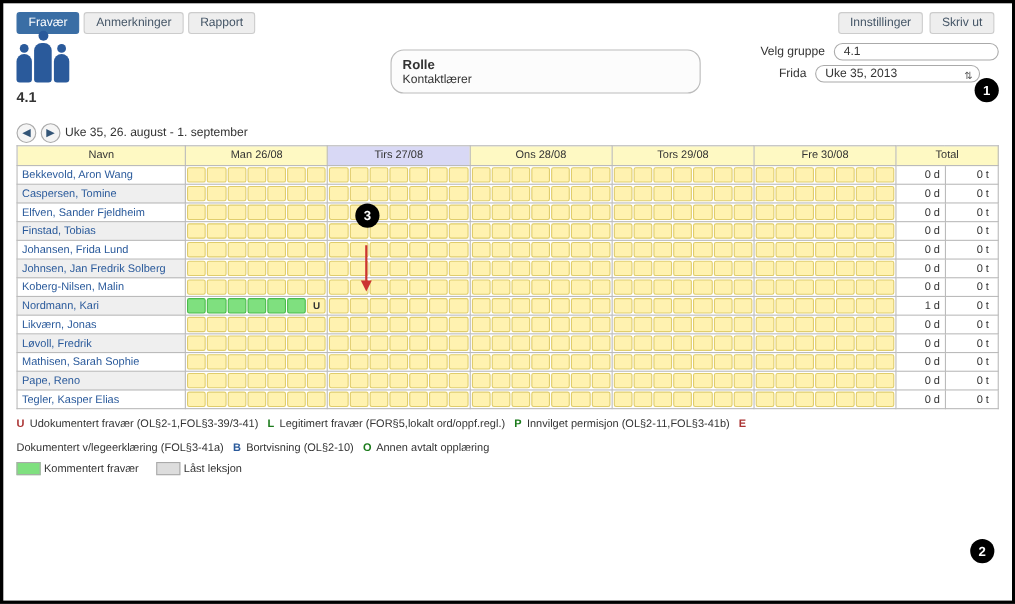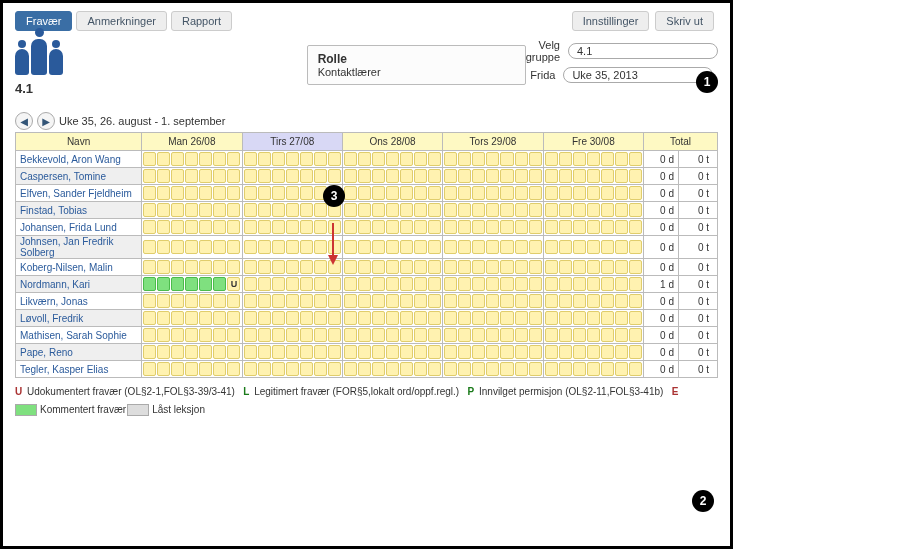--- a/index.html
+++ b/index.html
@@ -1,34 +1,34 @@
 <!DOCTYPE html>
 <html><head>
 <meta charset="utf-8">
 <style>
 html,body{margin:0;padding:0;background:#fff;font-family:Verdana,Arial,sans-serif;font-size:11px;color:#333}
-.page{width:733px;height:549px;position:relative;box-sizing:border-box;border:3px solid #000;padding:8px 12px}
+.page{width:923px;height:549px;position:relative;box-sizing:border-box;border:3px solid #000;padding:8px 12px}
 .tabs{display:flex;align-items:center}
 .tabs .tab{padding:3px 10px;margin-right:4px;border:1px solid #ccc;border-radius:3px;background:#eee;color:#456;cursor:pointer}
 .tabs .tab.active{background:#3a6ea5;color:#fff;border-color:#3a6ea5}
 .tabs .right{margin-left:auto;display:flex;gap:2px}
 .views{margin-top:12px;font-size:12px}
 .views a{color:#555;text-decoration:none;margin-right:12px;cursor:pointer}
 .views a.active{font-weight:bold;border-bottom:1px solid #333}
 .topgrid{display:flex;align-items:flex-start;margin-top:8px}
 .group-block{width:200px}
 .people-icon{display:flex;gap:2px;align-items:flex-end}
 .people-icon .p{width:14px;height:30px;background:#2a5a9b;border-radius:7px 7px 3px 3px;position:relative}
 .people-icon .p::before{content:"";position:absolute;top:-9px;left:3px;width:8px;height:8px;border-radius:50%;background:#2a5a9b}
 .people-icon .p.mid{height:36px;width:16px}
 .people-icon .p.mid::before{top:-11px;left:4px;width:9px;height:9px}
 .people-icon .p.l{height:26px}
 .group-name{font-weight:bold;font-size:13px;margin-top:6px}
 .group-sub{font-size:11px;color:#444}
-.role-box{border:1px solid #bbb;border-radius:2px;background:#fcfcfc;padding:6px 10px;margin-left:140px;margin-top:6px;width:260px}
+.role-box{border:1px solid #bbb;border-radius:12px;background:#fcfcfc;padding:6px 10px;margin-left:140px;margin-top:6px;width:260px}
 .role-box h4{margin:0;font-size:12px}
 .selectors{margin-left:auto;text-align:right}
 .selectors .row{display:flex;align-items:center;justify-content:center;margin-bottom:4px}
 .selectors label{margin-right:8px;font-size:11px}
 .sel{border:1px solid #aaa;border-radius:10px;padding:1px 20px 1px 8px;font-size:11px;background:#fff;min-width:120px;text-align:left;position:relative}
 .sel .arr{position:absolute;right:6px;top:4px;font-size:9px;color:#555}
 .weeknav{display:flex;align-items:center;gap:4px;margin-top:16px}
 .weeknav .navbtn{width:16px;height:16px;border:1px solid #aaa;border-radius:50%;background:#f5f5f5;color:#357;display:inline-flex;align-items:center;justify-content:center;font-size:10px;cursor:pointer}
 .grid{border:1px solid #aaa;margin-top:2px;border-collapse:collapse;width:100%}
 .grid th,.grid td{border:1px solid #bbb;font-size:10px;padding:0;vertical-align:middle}
@@ -40,21 +40,21 @@
 .daycell .slots{display:flex;gap:1px;padding:1px}
 .slot{flex:1;height:12px;background:#fff2b0;border:1px solid #e0cd6c;border-radius:2px}
 .slot.green{background:#7fe07f;border-color:#4bbb4b}
 .slot.u{background:#fff2b0;position:relative}
 .slot .code{position:absolute;inset:0;display:flex;align-items:center;justify-content:center;font-weight:bold;color:#333;font-size:9px}
 .totcell{width:40px;text-align:right;padding-right:4px !important}
 .tot2cell{width:40px;text-align:right;padding-right:8px !important}
 .legend{margin-top:6px;font-size:10px;line-height:16px}
 .legend b{font-weight:bold;margin-right:2px}
 .legend .g{color:#1a7a1a}.legend .r{color:#a33}.legend .bl{color:#2a5a9b}
-.legend2{margin-top:4px;font-size:10px;display:flex;gap:1px;align-items:center}
+.legend2{margin-top:4px;font-size:10px;display:flex;gap:16px;align-items:center}
 .swatch{display:inline-block;width:20px;height:10px;border:1px solid #aaa;vertical-align:middle;margin-right:3px}
 .swatch.green{background:#7fe07f}.swatch.gray{background:#ddd}
 .callout{position:absolute;width:22px;height:22px;border-radius:50%;background:#000;color:#fff;display:flex;align-items:center;justify-content:center;font-size:12px;font-weight:bold;z-index:10}
 .arrow3{position:absolute;left:320px;top:218px;width:70px;height:50px;pointer-events:none;z-index:5}
 </style>
 </head>
 <body>
 
 <div class="page">
   <div class="tabs">
@@ -896,20 +896,25 @@
         </tr>
       </tbody>
   </table>
 
   <div class="legend">
     <b class="r">U</b> <span>Udokumentert fravær (OL§2-1,FOL§3-39/3-41)</span>
     &nbsp;&nbsp;<b class="g">L</b> <span>Legitimert fravær (FOR§5,lokalt ord/oppf.regl.)</span>
     &nbsp;&nbsp;<b class="g">P</b> <span>Innvilget permisjon (OL§2-11,FOL§3-41b)</span>
     &nbsp;&nbsp;<b class="r">E</b>
   </div>
+  <div class="legend">
+    <span>Dokumentert v/legeerklæring (FOL§3-41a)</span>
+    &nbsp;&nbsp;<b class="bl">B</b> <span>Bortvisning (OL§2-10)</span>
+    &nbsp;&nbsp;<b class="g">O</b> <span>Annen avtalt opplæring</span>
+  </div>
   <div class="legend2">
     <span><span class="swatch green"></span><span>Kommentert fravær</span></span>
     <span><span class="swatch gray"></span><span>Låst leksjon</span></span>
   </div>
 
   <div class="callout" style="right:12px;top:68px">1</div>
   <div class="callout" style="right:16px;bottom:34px">2</div>
   <div class="callout" style="left:320px;top:182px">3</div>
   <svg class="arrow3">
       <line x1="10" y1="2" x2="10" y2="36" stroke="#c33" stroke-width="2"></line>

